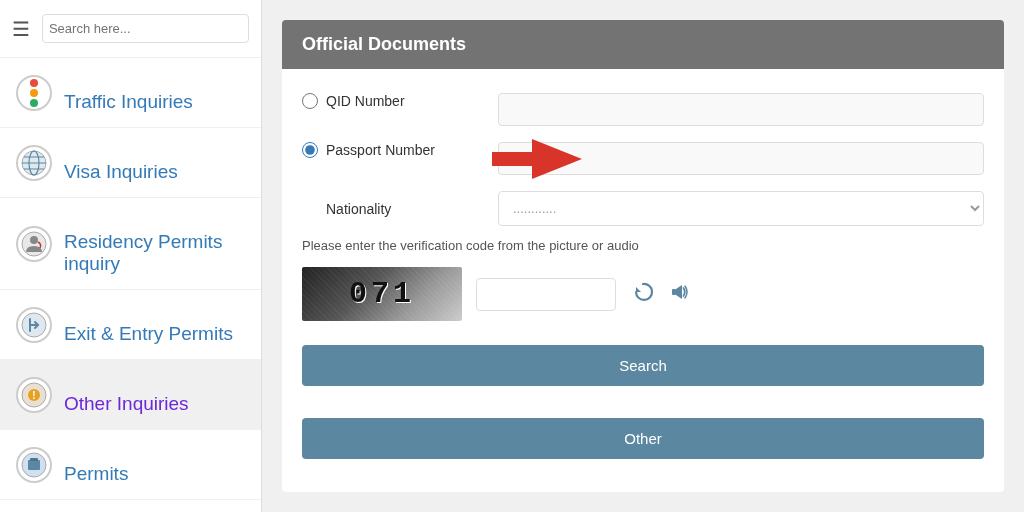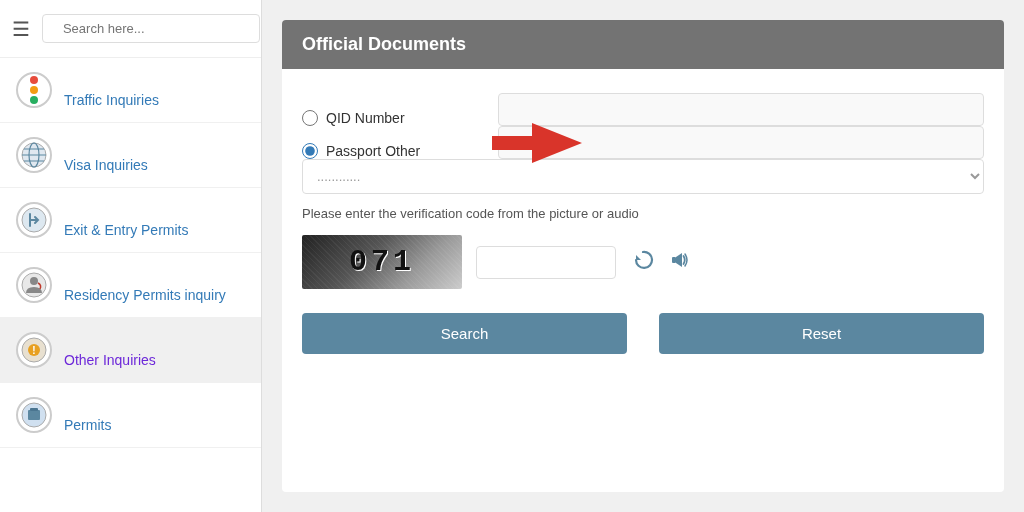--- a/index.html
+++ b/index.html
@@ -33,21 +33,21 @@
 
     .hamburger-icon {
       font-size: 20px;
       color: #555;
       cursor: pointer;
     }
 
     .search-input {
       border: 1px solid #ddd;
       border-radius: 4px;
-      padding: 6px 20px;
+      padding: 6px 6px;
       font-size: 13px;
       color: #aaa;
       flex: 1;
       outline: none;
     }
 
     .sidebar-item {
       display: flex;
       align-items: center;
       padding: 14px 16px;
@@ -67,21 +67,21 @@
       overflow: hidden;
       flex-shrink: 0;
       display: flex;
       align-items: center;
       justify-content: center;
       font-size: 18px;
       border: 2px solid #ccc;
     }
 
     .sidebar-item-label {
-      font-size: 14px;
+      font-size: 19px;
       color: #337ab7;
       font-weight: 500;
       margin-top: 19px;
     }
 
     .sidebar-item.active .sidebar-item-label {
       color: #6d28d9;
     }
 
     
@@ -119,21 +119,22 @@
       font-weight: bold;
     }
 
     .panel-body {
       padding: 24px 20px;
     }
 
     
     .form-row {
       display: flex;
-      align-items: flex-end;
+      align-items: flex-start;
+      margin-bottom: 16px;
       gap: 16px;
     }
 
     .radio-label {
       display: flex;
       align-items: center;
       gap: 8px;
       min-width: 180px;
       font-size: 14px;
       color: #333;
@@ -254,20 +255,21 @@
       cursor: pointer;
       font-size: 20px;
       color: #555;
       padding: 2px;
     }
 
     
     .button-row {
       display: flex;
       gap: 32px;
+      flex-direction: column;
     }
 
     .btn-search {
       flex: 1;
       background: #5b87a0;
       color: #fff;
       border: none;
       border-radius: 4px;
       padding: 12px;
       font-size: 15px;
@@ -336,41 +338,41 @@
         <ellipse cx="14" cy="14" rx="5" ry="12" fill="none" stroke="#5b87a0" stroke-width="1.2"></ellipse>
         <line x1="2" y1="14" x2="26" y2="14" stroke="#5b87a0" stroke-width="1.2"></line>
         <line x1="4" y1="8" x2="24" y2="8" stroke="#5b87a0" stroke-width="1"></line>
         <line x1="4" y1="20" x2="24" y2="20" stroke="#5b87a0" stroke-width="1"></line>
       </svg>
     </div>
     <span class="sidebar-item-label">Visa Inquiries</span>
   </div>
 
   <div class="sidebar-item">
-    <div class="sidebar-item-icon icon-exit">
-      <svg width="28" height="28" viewBox="0 0 28 28">
-        <circle cx="14" cy="14" r="12" fill="#dde8f0" stroke="#aaa" stroke-width="1"></circle>
-        <path d="M10 8 L10 20 M10 14 L18 14 M15 11 L18 14 L15 17" stroke="#5b87a0" stroke-width="2" fill="none" stroke-linecap="round"></path>
-      </svg>
-    </div>
-    <span class="sidebar-item-label">Exit &amp; Entry Permits</span>
-  </div>
-
-  <div class="sidebar-item">
     <div class="sidebar-item-icon icon-residency">
       <svg width="28" height="28" viewBox="0 0 28 28">
         <circle cx="14" cy="14" r="12" fill="#e8e8e8" stroke="#aaa" stroke-width="1"></circle>
         <circle cx="14" cy="10" r="4" fill="#888"></circle>
         <path d="M6 22 Q6 16 14 16 Q22 16 22 22" fill="#888"></path>
         <path d="M18 12 Q22 14 20 18" stroke="#c0392b" stroke-width="1.5" fill="none"></path>
       </svg>
     </div>
     <span class="sidebar-item-label">Residency Permits inquiry</span>
   </div>
 
+  <div class="sidebar-item">
+    <div class="sidebar-item-icon icon-exit">
+      <svg width="28" height="28" viewBox="0 0 28 28">
+        <circle cx="14" cy="14" r="12" fill="#dde8f0" stroke="#aaa" stroke-width="1"></circle>
+        <path d="M10 8 L10 20 M10 14 L18 14 M15 11 L18 14 L15 17" stroke="#5b87a0" stroke-width="2" fill="none" stroke-linecap="round"></path>
+      </svg>
+    </div>
+    <span class="sidebar-item-label">Exit &amp; Entry Permits</span>
+  </div>
+
   <div class="sidebar-item active">
     <div class="sidebar-item-icon icon-other">
       <svg width="28" height="28" viewBox="0 0 28 28">
         <circle cx="14" cy="14" r="12" fill="#e8e0d0" stroke="#aaa" stroke-width="1"></circle>
         <circle cx="14" cy="14" r="6" fill="#e8a020"></circle>
         <text x="14" y="18" text-anchor="middle" font-size="10" font-weight="bold" fill="#fff">!</text>
       </svg>
     </div>
     <span class="sidebar-item-label">Other Inquiries</span>
   </div>
@@ -398,30 +400,31 @@
         <label class="radio-label">
           <input type="radio" class="radio-input" name="doc-type" style="">
           <span>QID Number</span>
         </label>
         <input type="text" class="form-input" style="">
       </div>
 
       <div class="form-row passport-row" style="position:relative;">
         <label class="radio-label">
           <input type="radio" class="radio-input" name="doc-type" checked="" style="">
-          <span>Passport Other</span>
+          <span>Passport Number</span>
         </label>
         <input type="text" class="form-input" style="">
 
         <svg style="position:absolute; left:190px; top:50%; transform:translateY(-50%); pointer-events:none;" width="90" height="50" viewBox="0 0 90 50">
           <polygon points="90,25 40,5 40,18 0,18 0,32 40,32 40,45" fill="#d9342a"></polygon>
         </svg>
       </div>
 
       <div class="nationality-row">
+        <span class="nationality-label">Nationality</span>
         <select class="form-select">
           <option value="............">............</option>
         </select>
       </div>
 
       <div class="verification-text">Please enter the verification code from the picture or audio</div>
 
       <div class="captcha-row">
         <div class="captcha-image">
           <span class="captcha-text">071</span>
@@ -440,18 +443,18 @@
               <polygon points="8,8 14,4 14,18 8,14" fill="#5b87a0"></polygon>
               <path d="M15.5 7 Q18 11 15.5 15" stroke="#5b87a0" stroke-width="1.8" fill="none" stroke-linecap="round"></path>
               <path d="M17 5 Q21 11 17 17" stroke="#5b87a0" stroke-width="1.5" fill="none" stroke-linecap="round"></path>
             </svg>
           </button>
         </div>
       </div>
 
       <div class="button-row">
         <button class="btn-search">Search</button>
-        <button class="btn-reset">Reset</button>
+        <button class="btn-reset">Other</button>
       </div>
 
     </div>
   </div>
 </div>
 
 </body></html>

